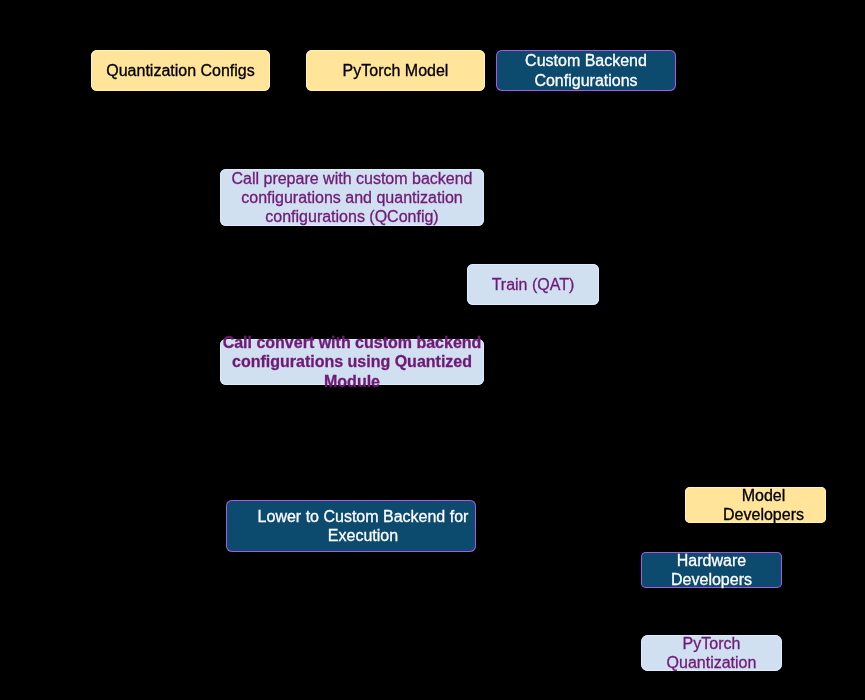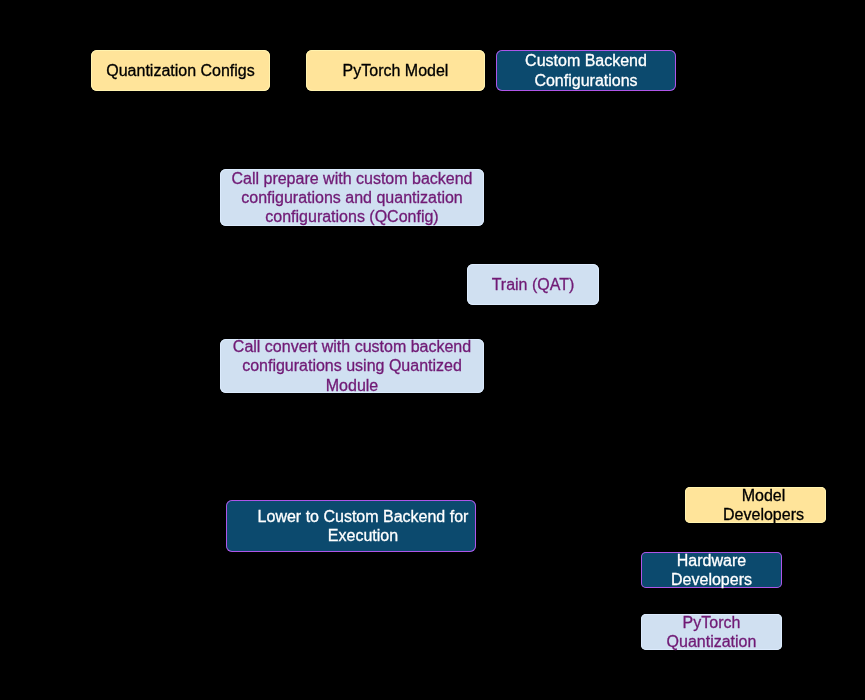--- a/index.html
+++ b/index.html
@@ -37,39 +37,39 @@
     <span class="lbl">Call prepare with custom backend
 configurations and quantization
 configurations (QConfig)</span>
   </div>
 
 
   <div class="node flow blue" style="left:467px;top:264px;width:132px;height:41px;">
     <span class="lbl">Train (QAT)</span>
   </div>
 
-  <div class="node flow blue" style="left:220px;top:339px;width:264px;height:54px;">
+  <div class="node flow blue" style="left:220px;top:339px;width:264px;height:46px;font-weight:bold;">
     <span class="lbl">Call convert with custom backend
 configurations using Quantized
 Module</span>
   </div>
 
   <div class="node flow purple" style="left:226px;top:500px;width:250px;height:52px;padding-left:24px;">
     <span class="lbl">Lower to Custom Backend for
 Execution</span>
   </div>
 
   <div class="node legend yellow" style="left:641px;top:487px;width:141px;height:36px;padding-left:16px;">
     <span class="lbl">Model
 Developers</span>
   </div>
 
   <div class="node legend purple" style="left:641px;top:552px;width:141px;height:36px;">
     <span class="lbl">Hardware
 Developers</span>
   </div>
 
-  <div class="node legend blue" style="left:641px;top:614px;width:141px;height:36px;">
+  <div class="node legend blue" style="left:641px;top:635px;width:141px;height:36px;border-radius:7px;">
     <span class="lbl">PyTorch
 Quantization</span>
   </div>
 
 </div>
 
 </body></html>

